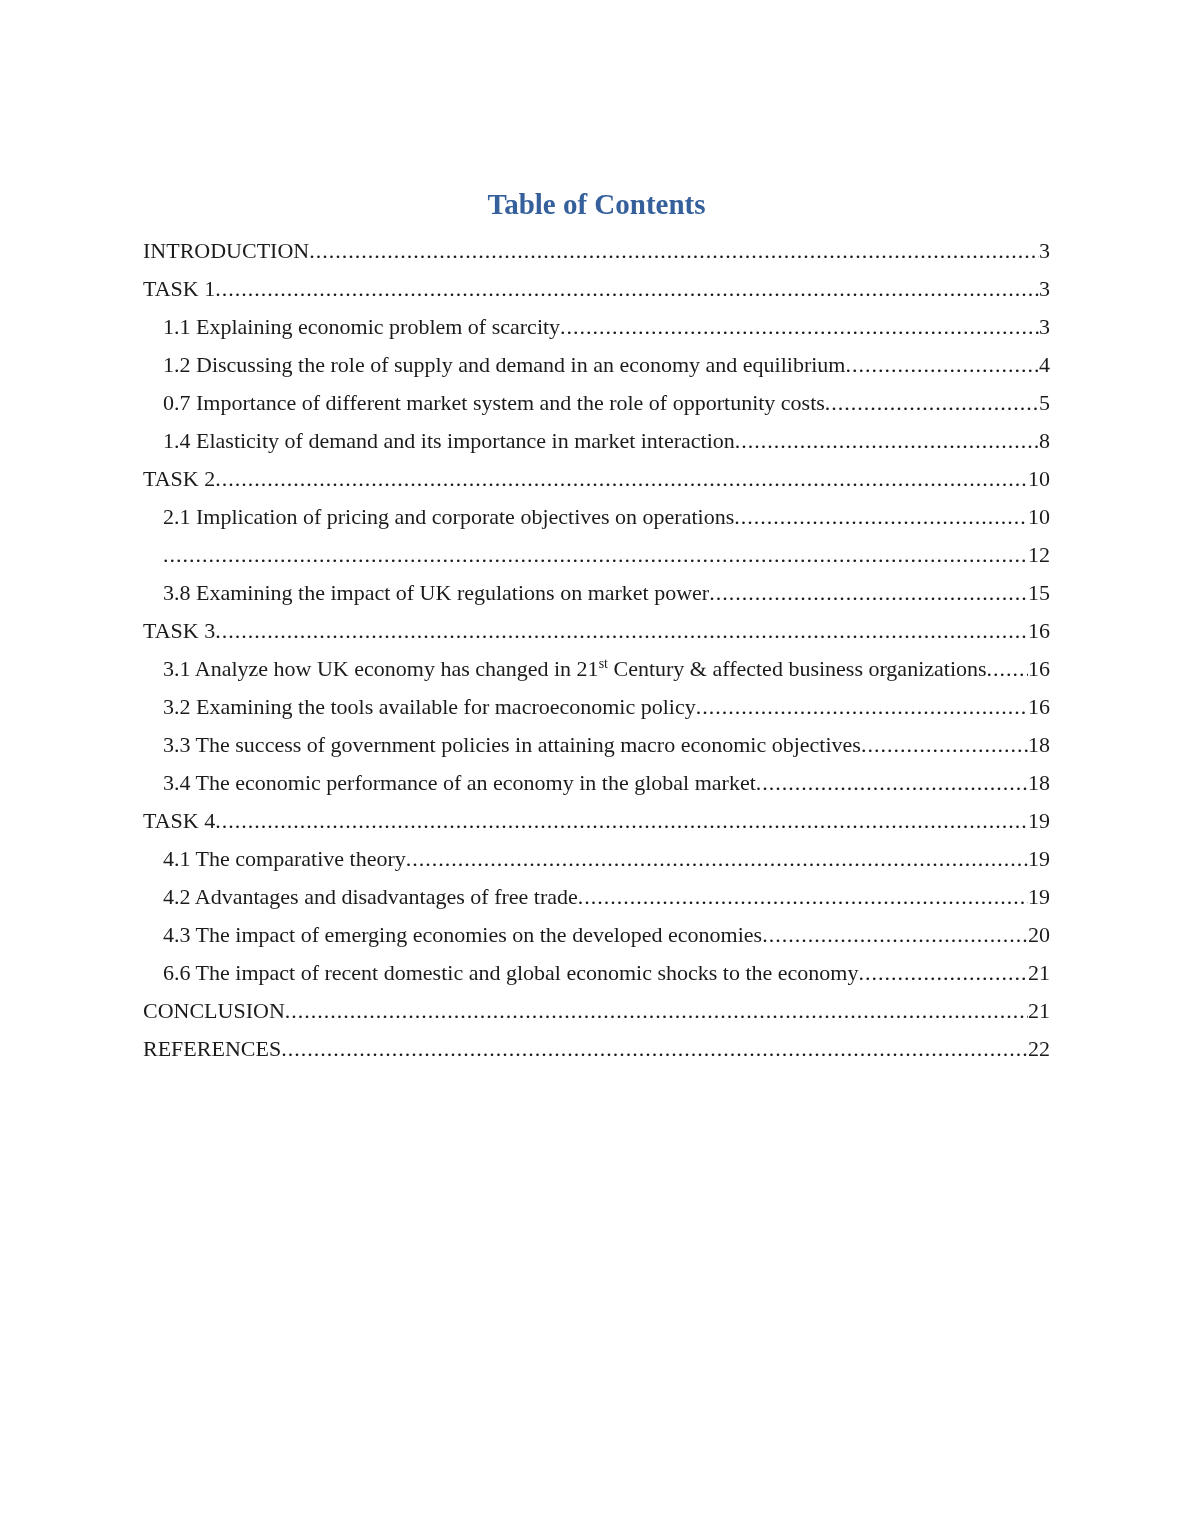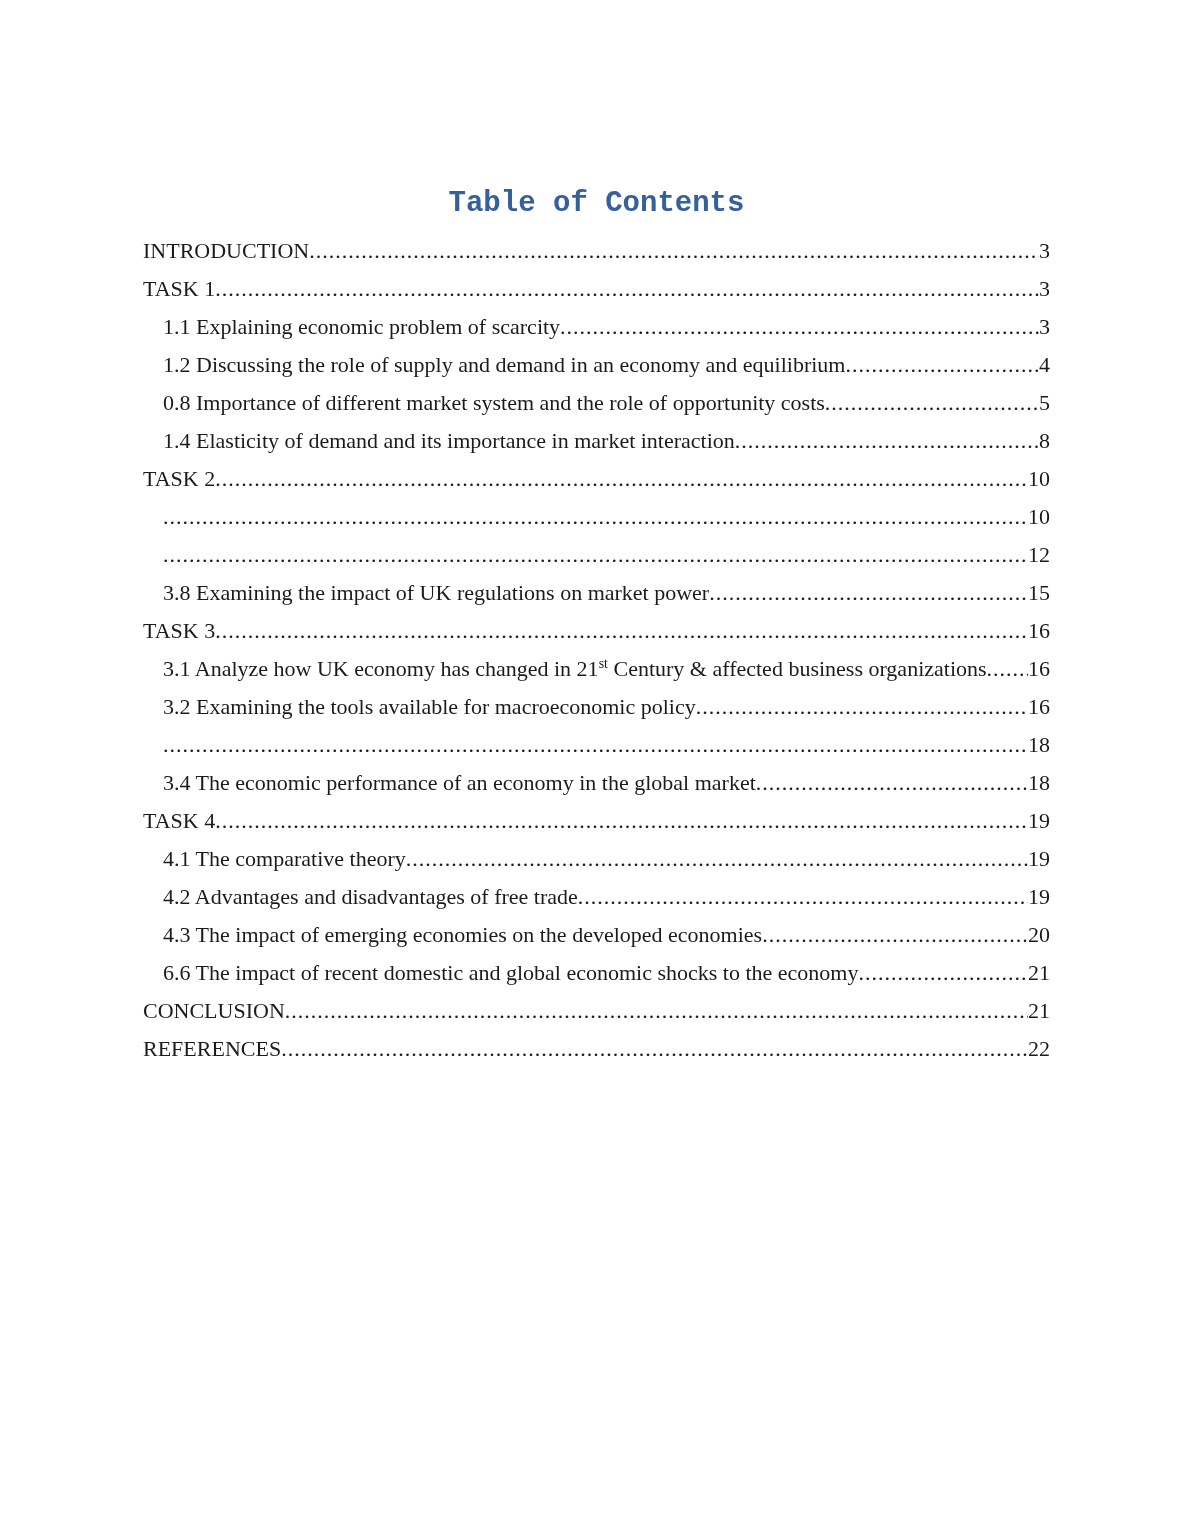--- a/index.html
+++ b/index.html
@@ -19,21 +19,20 @@
     width: 1190px;
     height: 1540px;
     padding: 186px 140px 0 143px;
   }
   .doc-title {
     text-align: center;
     font-size: 29px;
     font-weight: bold;
     line-height: 36px;
     margin: 0 0 10px 0;
-    font-family: Liberation Mono, monospace;
   }
   .toc-list {
     width: 100%;
   }
   .toc-row {
     display: flex;
     align-items: center;
     font-size: 22px;
     height: 38px;
     line-height: 38px;
@@ -82,35 +81,36 @@
     <span class="toc-label">1.1 Explaining economic problem of scarcity</span>
     <span class="toc-leader">................................................................................................................................................................................................................................................................................................................................................................................................................</span>
     <span class="toc-page">3</span>
   </div>
       <div class="toc-row indent">
     <span class="toc-label">1.2 Discussing the role of supply and demand in an economy and equilibrium</span>
     <span class="toc-leader">................................................................................................................................................................................................................................................................................................................................................................................................................</span>
     <span class="toc-page">4</span>
   </div>
       <div class="toc-row indent">
-    <span class="toc-label">0.8 Importance of different market system and the role of opportunity costs</span>
+    <span class="toc-label">0.7 Importance of different market system and the role of opportunity costs</span>
     <span class="toc-leader">................................................................................................................................................................................................................................................................................................................................................................................................................</span>
     <span class="toc-page">5</span>
   </div>
       <div class="toc-row indent">
     <span class="toc-label">1.4 Elasticity of demand and its importance in market interaction</span>
     <span class="toc-leader">................................................................................................................................................................................................................................................................................................................................................................................................................</span>
     <span class="toc-page">8</span>
   </div>
       <div class="toc-row">
     <span class="toc-label">TASK 2</span>
     <span class="toc-leader">................................................................................................................................................................................................................................................................................................................................................................................................................</span>
     <span class="toc-page">10</span>
   </div>
       <div class="toc-row indent">
+    <span class="toc-label">2.1 Implication of pricing and corporate objectives on operations</span>
     <span class="toc-leader">................................................................................................................................................................................................................................................................................................................................................................................................................</span>
     <span class="toc-page">10</span>
   </div>
       <div class="toc-row indent">
     <span class="toc-leader">................................................................................................................................................................................................................................................................................................................................................................................................................</span>
     <span class="toc-page">12</span>
   </div>
       <div class="toc-row indent">
     <span class="toc-label">3.8 Examining the impact of UK regulations on market power</span>
     <span class="toc-leader">................................................................................................................................................................................................................................................................................................................................................................................................................</span>
@@ -125,20 +125,21 @@
     <span class="toc-label">3.1 Analyze how UK economy has changed in 21<sup>st</sup> Century &amp; affected business organizations</span>
     <span class="toc-leader">................................................................................................................................................................................................................................................................................................................................................................................................................</span>
     <span class="toc-page">16</span>
   </div>
       <div class="toc-row indent">
     <span class="toc-label">3.2 Examining the tools available for macroeconomic policy</span>
     <span class="toc-leader">................................................................................................................................................................................................................................................................................................................................................................................................................</span>
     <span class="toc-page">16</span>
   </div>
       <div class="toc-row indent">
+    <span class="toc-label">3.3 The success of government policies in attaining macro economic objectives</span>
     <span class="toc-leader">................................................................................................................................................................................................................................................................................................................................................................................................................</span>
     <span class="toc-page">18</span>
   </div>
       <div class="toc-row indent">
     <span class="toc-label">3.4 The economic performance of an economy in the global market</span>
     <span class="toc-leader">................................................................................................................................................................................................................................................................................................................................................................................................................</span>
     <span class="toc-page">18</span>
   </div>
       <div class="toc-row">
     <span class="toc-label">TASK 4</span>

